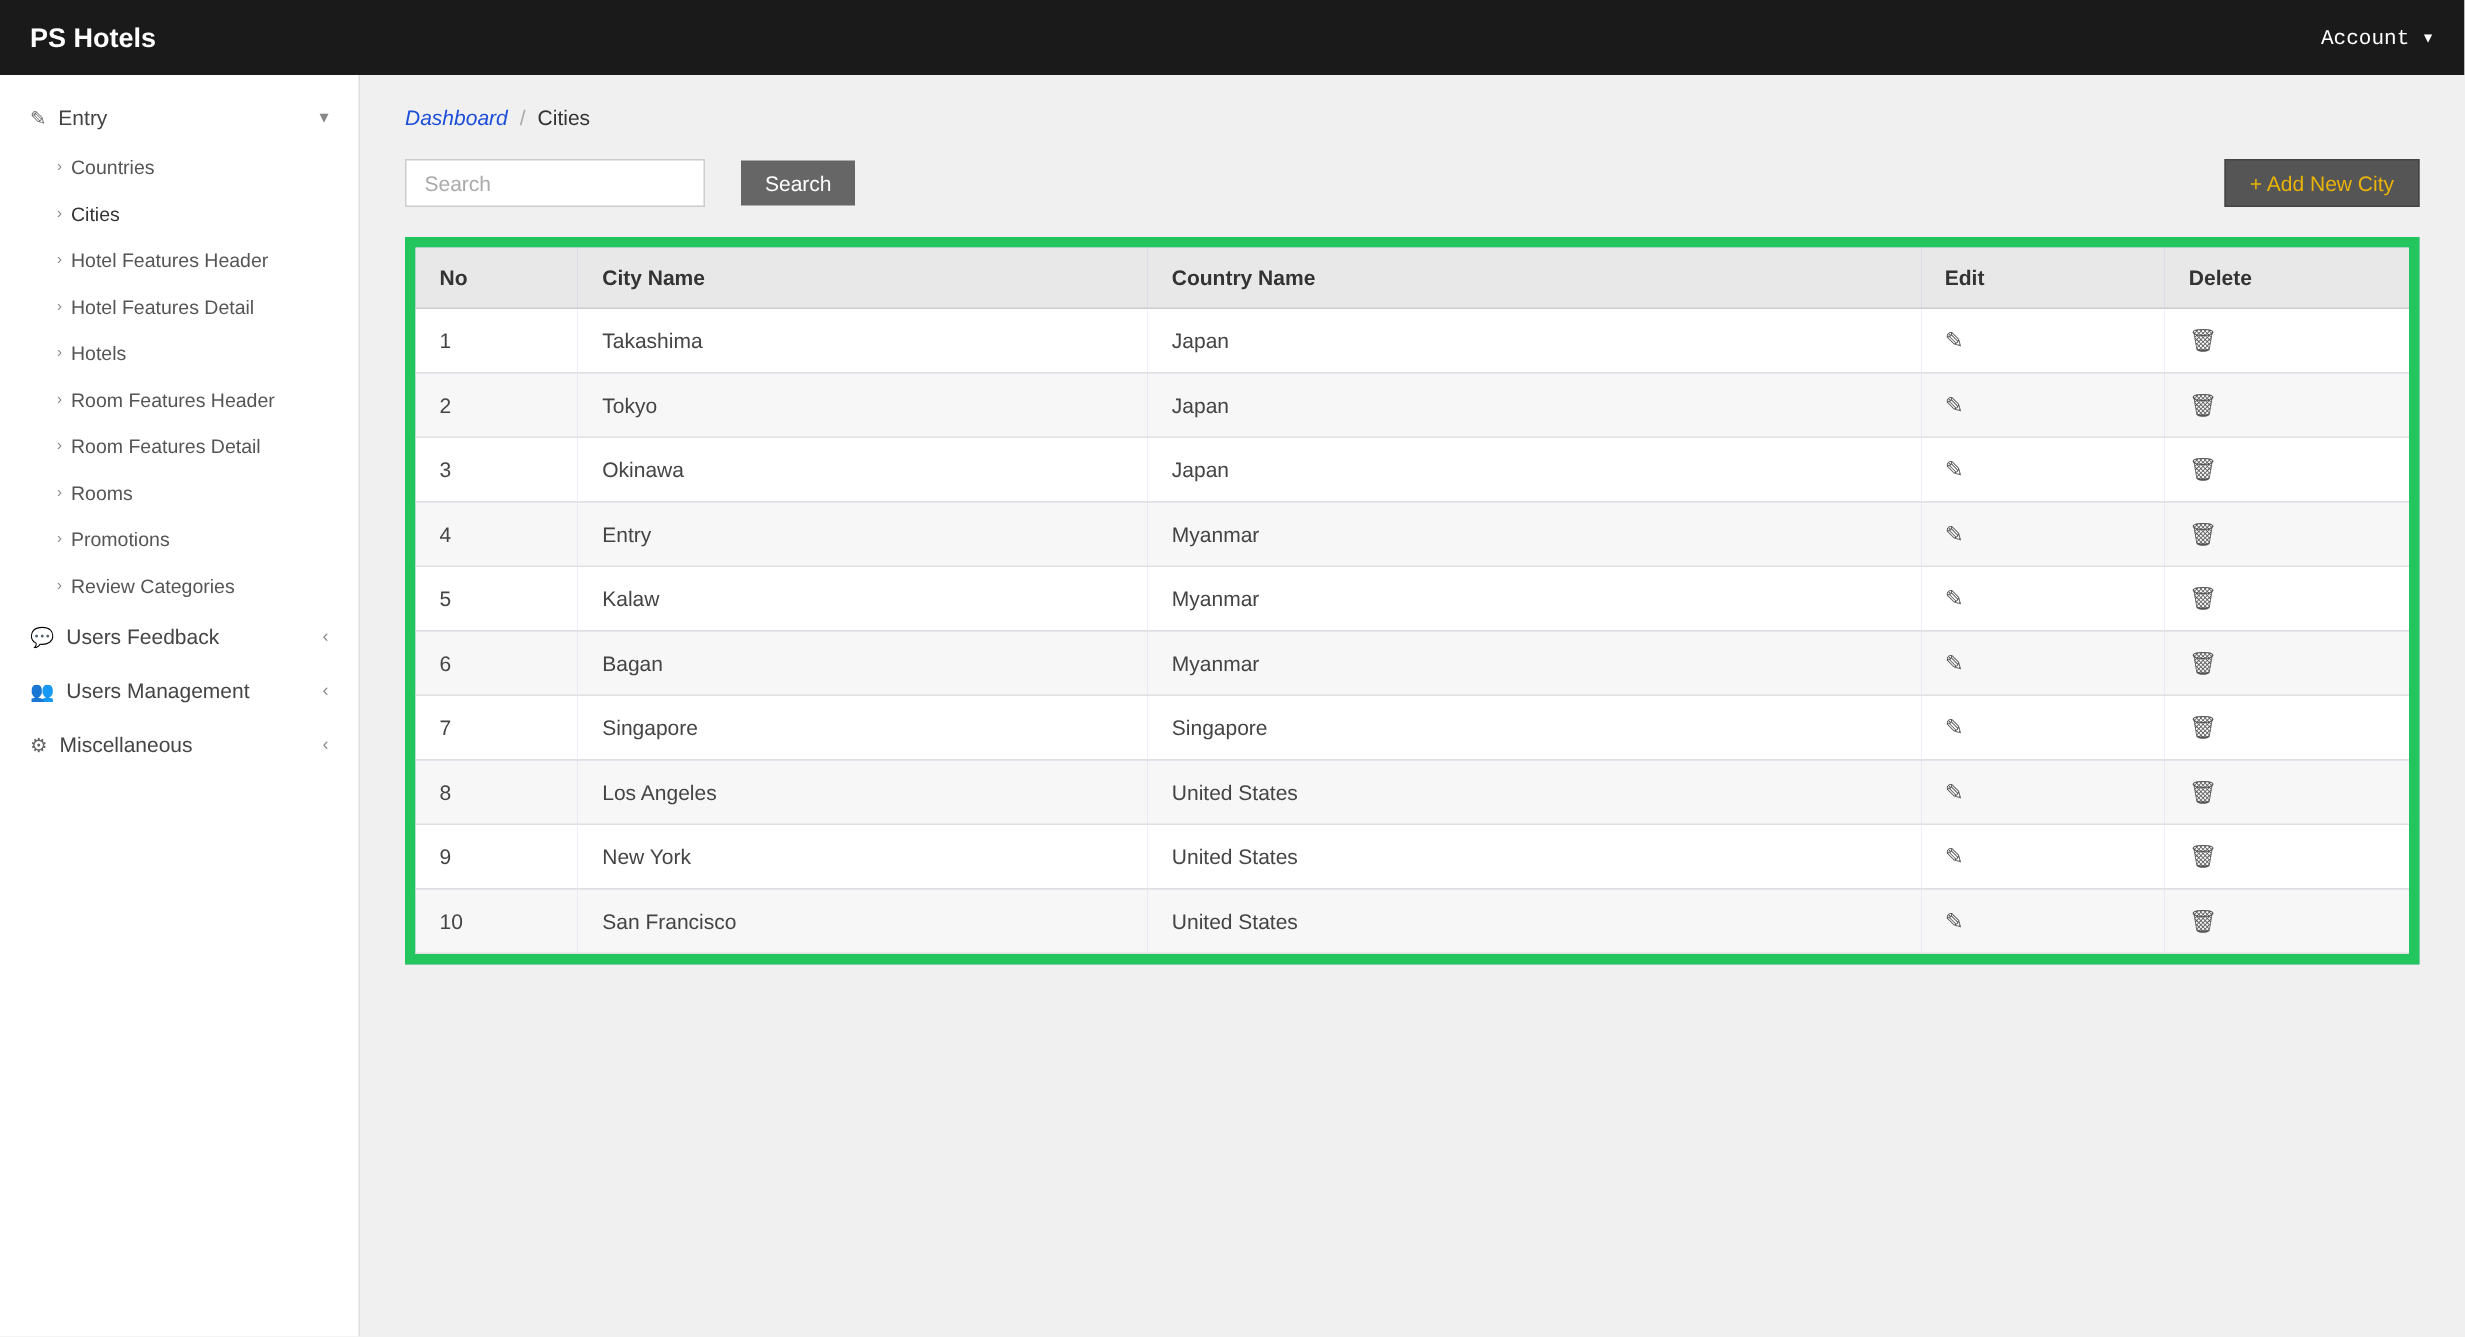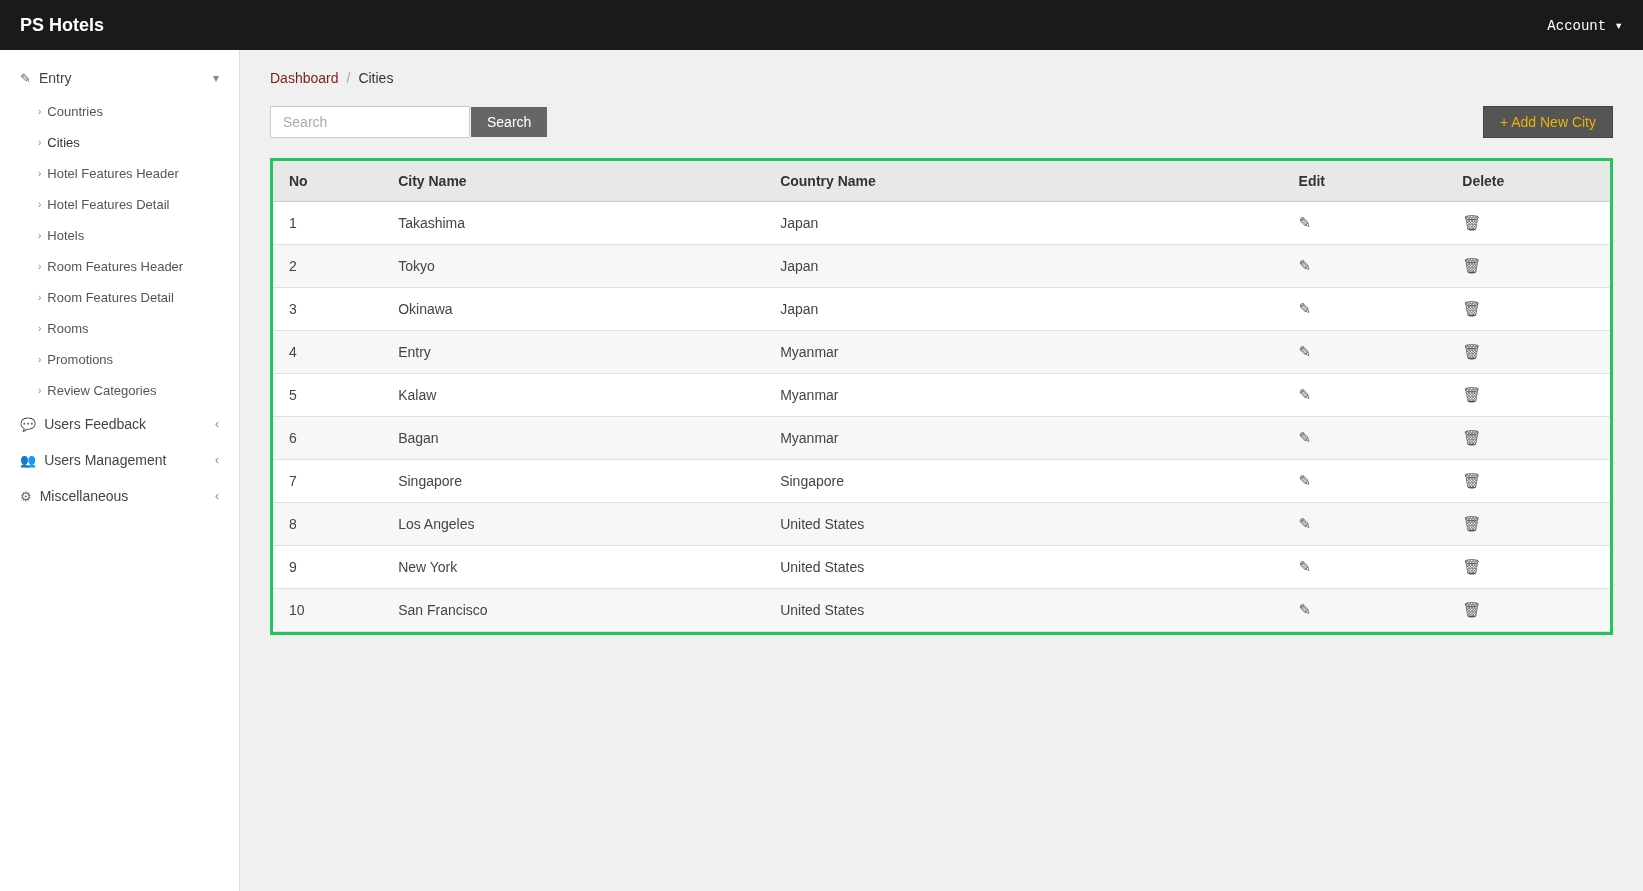--- a/index.html
+++ b/index.html
@@ -94,39 +94,40 @@
       align-items: center;
       margin-bottom: 20px;
       font-size: 14px;
       color: #555;
     }
     .breadcrumb-sep {
       margin: 0 8px;
       color: #aaa;
     }
     .breadcrumb-link {
-      color: #7f1d1d;
-      cursor: pointer;
+      color: #1d4ed8;
+      cursor: pointer;
+      font-style: italic;
     }
     .breadcrumb-current {
       color: #333;
       font-weight: 500;
     }
 
     
     .toolbar {
       display: flex;
       align-items: center;
       justify-content: space-between;
       margin-bottom: 20px;
     }
     .toolbar-left {
       display: flex;
       align-items: center;
-      gap: 1px;
+      gap: 24px;
     }
     .search-input {
       border: 1px solid #ccc;
       padding: 7px 12px;
       font-size: 14px;
       width: 200px;
       outline: none;
       background: #fff;
       color: #555;
     }
@@ -144,21 +145,21 @@
       color: #eab308;
       border: 1px solid #444;
       padding: 7px 16px;
       font-size: 14px;
       cursor: pointer;
     }
 
     
     .table-container {
       background: #c4b5fd;
-      border: 3px solid #22c55e;
+      border: 7px solid #22c55e;
     }
     table {
       width: 100%;
       border-collapse: collapse;
     }
     thead tr {
       background: #e8e8e8;
     }
     th {
       padding: 12px 16px;

